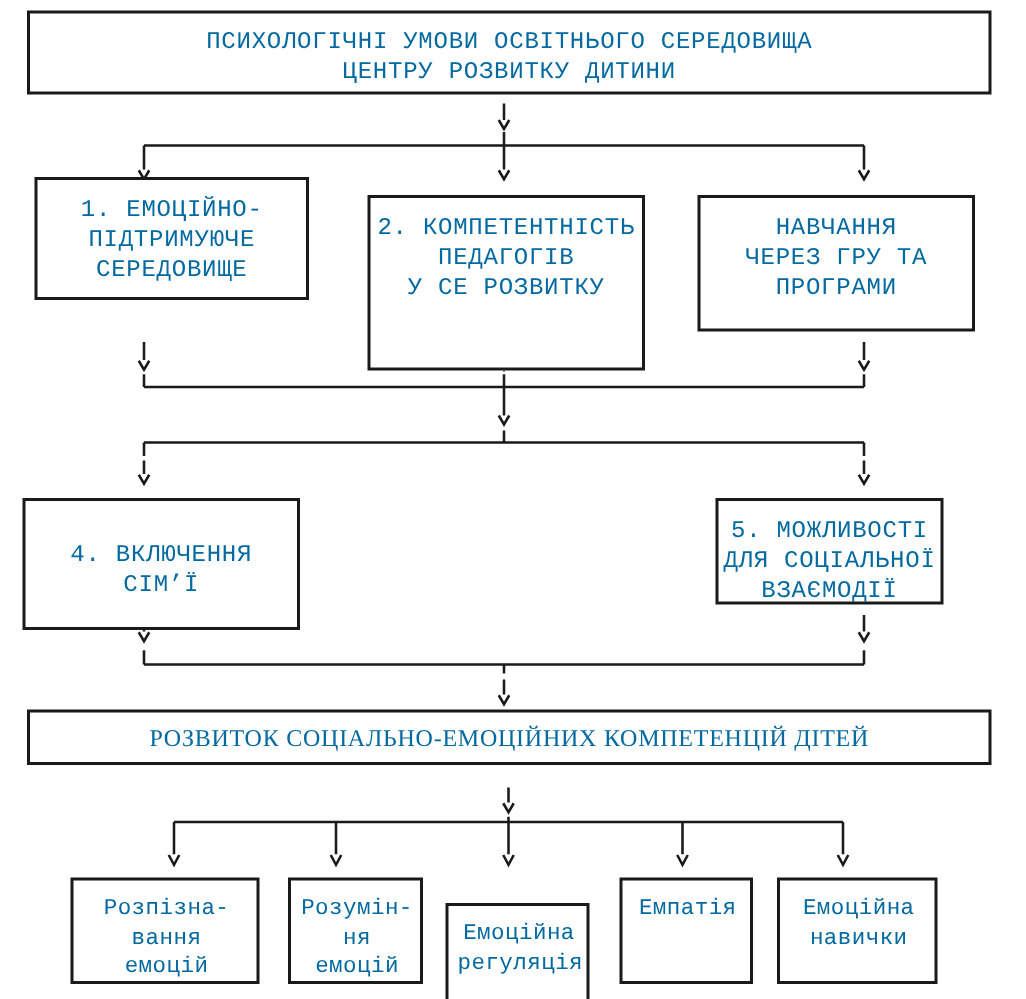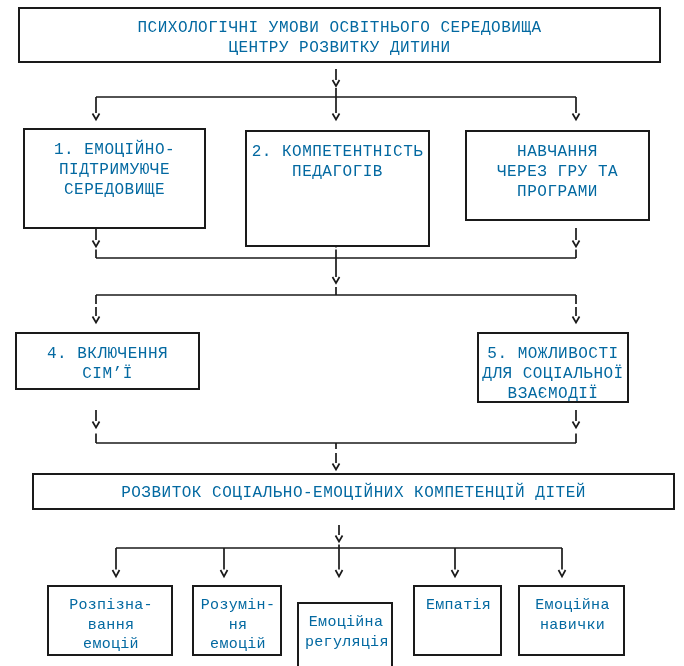--- a/index.html
+++ b/index.html
@@ -22,26 +22,26 @@
     border: 2px solid #1a1a1a;
     background: #ffffff;
     box-sizing: border-box;
     text-align: center;
     font-size: 16px;
     letter-spacing: 0.5px;
     line-height: 20px;
   }
   .box .ln { white-space: pre; }
   .box-root      { left: 18px;  top: 7px;   width: 643px; height: 56px; padding-top: 9px; }
-  .box-cond1     { left: 23px;  top: 128px; width: 183px; height: 101px; padding-top: 10px; }
+  .box-cond1     { left: 23px;  top: 118px; width: 183px; height: 82px; padding-top: 10px; }
   .box-cond2     { left: 245px; top: 130px; width: 185px; height: 117px; padding-top: 10px; }
   .box-cond3     { left: 465px; top: 130px; width: 185px; height: 91px; padding-top: 10px; }
-  .box-cond4     { left: 15px;  top: 332px; width: 185px; height: 58px; padding-top: 10px; }
+  .box-cond4     { left: 15px;  top: 332px; width: 185px; height: 88px; padding-top: 26px; }
   .box-cond5     { left: 477px; top: 332px; width: 152px; height: 71px; padding-top: 10px; }
-  .box-outcome   { left: 32px;  top: 473px; width: 643px; height: 37px; padding-top: 8px; }
+  .box-outcome   { left: 18px;  top: 473px; width: 643px; height: 37px; padding-top: 8px; font-family: Liberation Serif, serif; }
   .box-comp {
     text-align: center;
     font-size: 15px;
     letter-spacing: 0.3px;
     line-height: 19.5px;
     padding: 9px 4px 0 6px;
     top: 585px;
     height: 71px;
   }
   .box-comp1 { left: 47px;  width: 126px; }
@@ -106,20 +106,21 @@
 
   <div class="box box-cond1">
     <div class="ln">1. ЕМОЦІЙНО-</div>
     <div class="ln">ПІДТРИМУЮЧЕ</div>
     <div class="ln">СЕРЕДОВИЩЕ</div>
   </div>
 
   <div class="box box-cond2">
     <div class="ln">2. КОМПЕТЕНТНІСТЬ</div>
     <div class="ln">ПЕДАГОГІВ</div>
+    <div class="ln">У СЕ РОЗВИТКУ</div>
   </div>
 
   <div class="box box-cond3">
     <div class="ln">НАВЧАННЯ</div>
     <div class="ln">ЧЕРЕЗ ГРУ ТА</div>
     <div class="ln">ПРОГРАМИ</div>
   </div>
 
   <div class="box box-cond4">
     <div class="ln">4. ВКЛЮЧЕННЯ</div>

